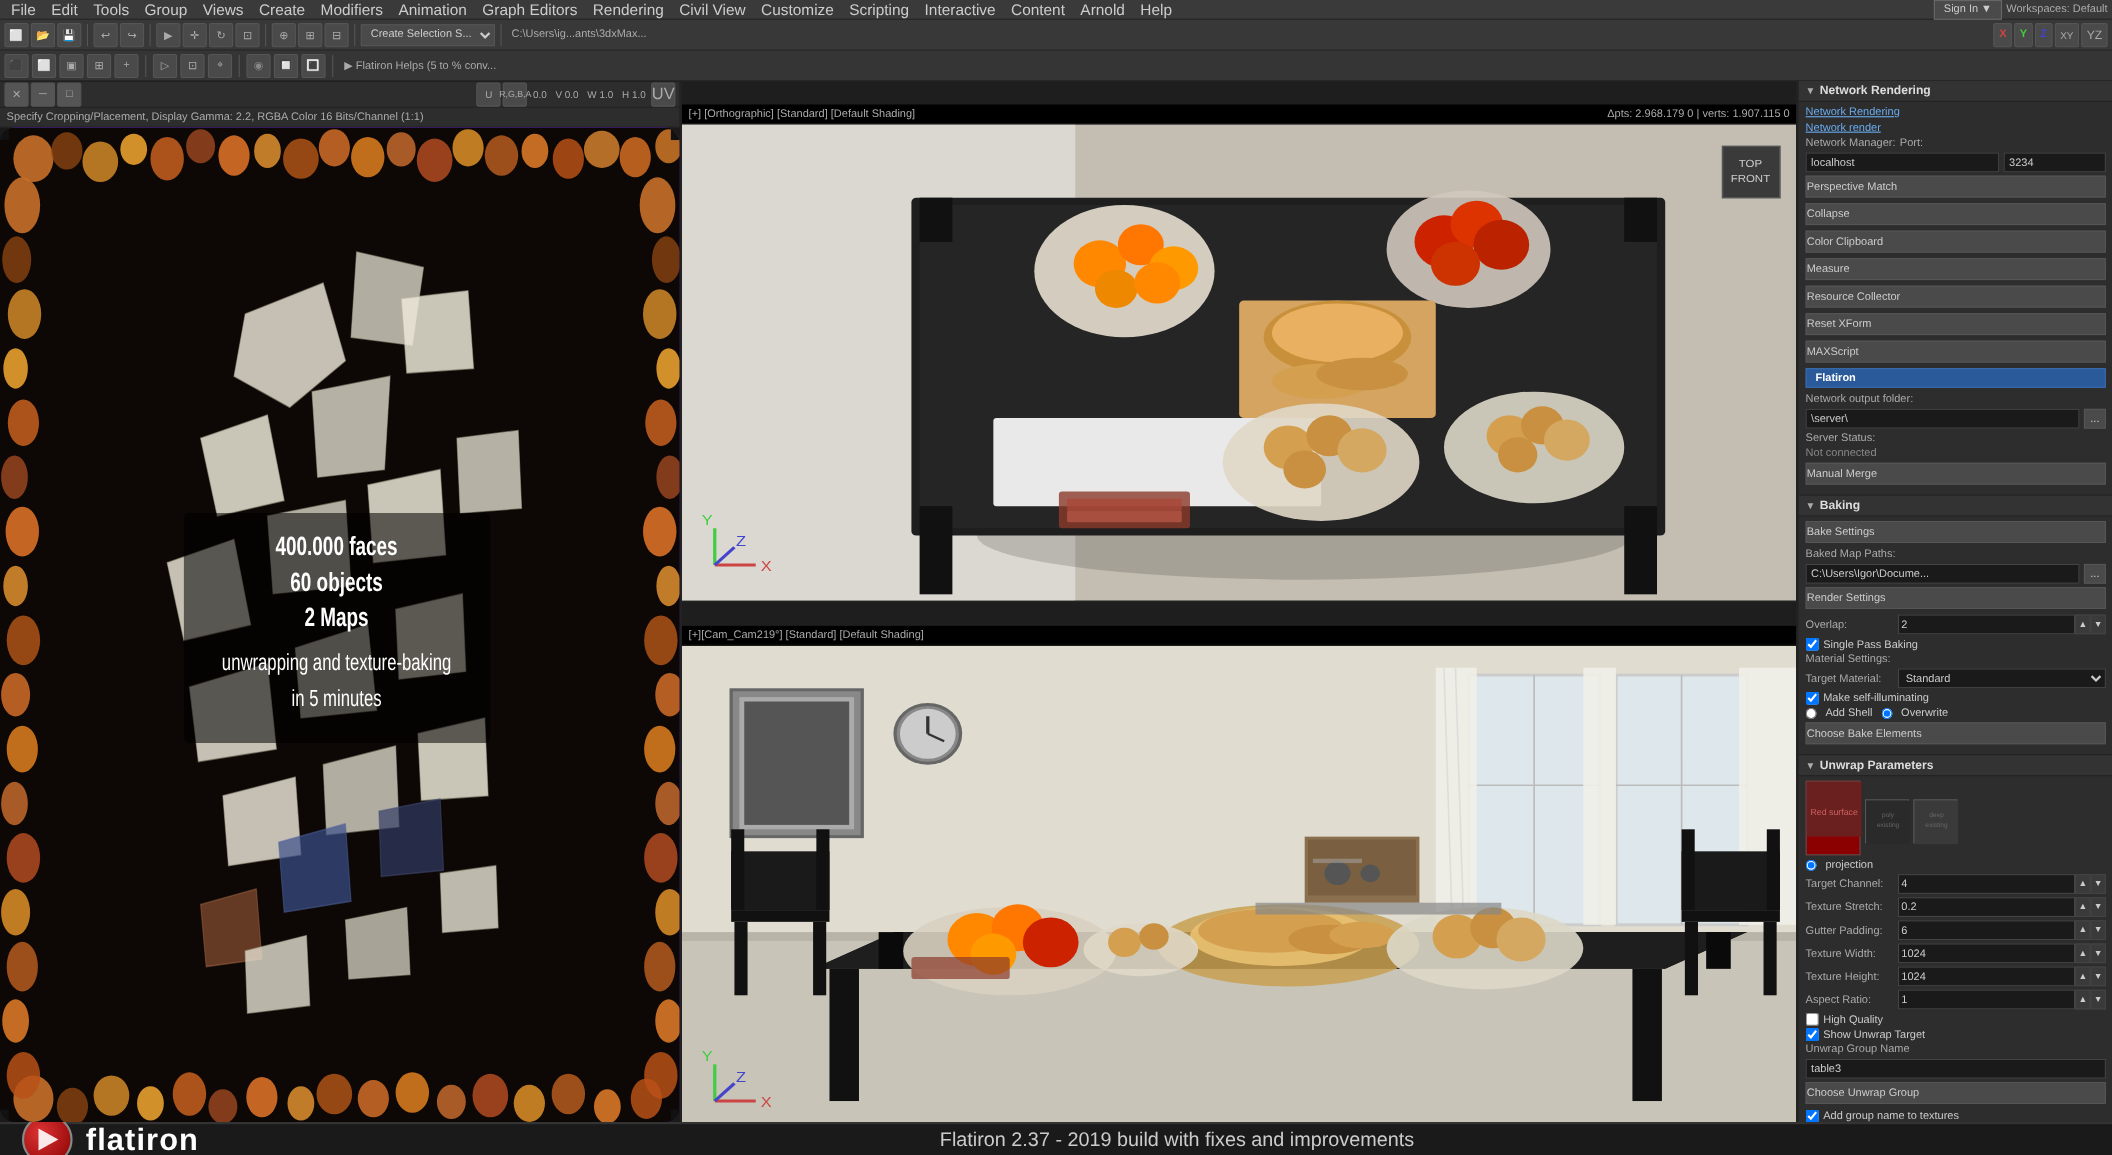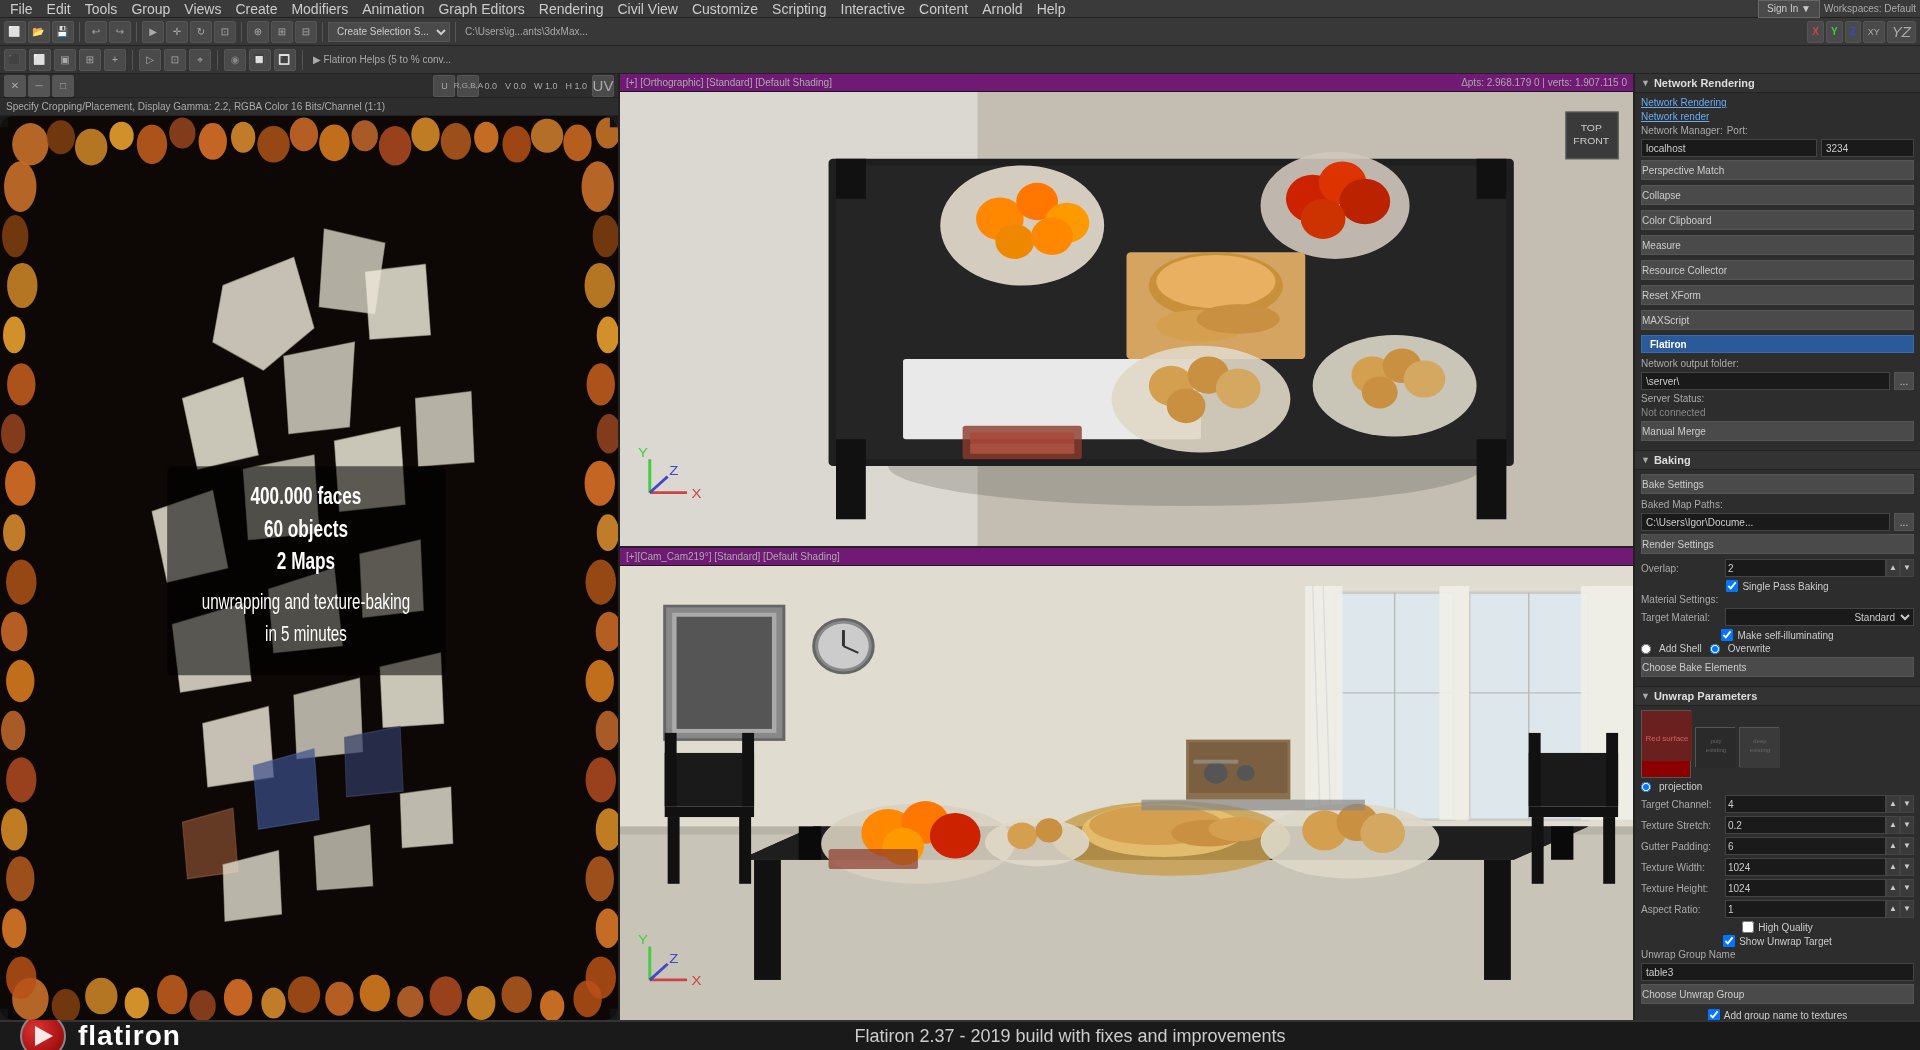--- a/index.html
+++ b/index.html
@@ -153,27 +153,28 @@
 
     #viewport-bottom {
       flex: 1;
       background: #1e1e1e;
       position: relative;
       overflow: hidden;
     }
 
     .viewport-header {
       height: 18px;
-      background: #701a75;
+      background: #000000;
       display: flex;
       align-items: center;
       padding: 0 6px;
       font-size: 10px;
       color: #aaa;
       border-bottom: 1px solid #1a1a1a;
+      margin-top: 21px;
     }
 
     .viewport-content {
       width: 100%;
       height: calc(100% - 18px);
       position: relative;
       overflow: hidden;
     }
 
     
@@ -254,21 +255,20 @@
       cursor: pointer;
       text-align: left;
       margin-bottom: 2px;
     }
 
     .checkbox-row {
       display: flex;
       align-items: center;
       gap: 4px;
       margin-bottom: 2px;
-      justify-content: center;
     }
     .checkbox-row input[type="checkbox"] {
       width: 12px;
       height: 12px;
     }
     .checkbox-row label {
       font-size: 10px;
       color: #ccc;
     }
 
@@ -388,21 +388,20 @@
     }
 
     .select-dropdown {
       height: 18px;
       background: #1a1a1a;
       border: 1px solid #444;
       color: #ccc;
       font-size: 10px;
       padding: 0 2px;
       width: 100%;
-      text-align: right;
     }
   </style>
 </head>
 <body>
 
 <div id="menu-bar">
   <div class="menu-item">File</div>
   <div class="menu-item">Edit</div>
   <div class="menu-item">Tools</div>
   <div class="menu-item">Group</div>
@@ -445,21 +444,21 @@
   <select class="toolbar-dropdown">
     <option>Create Selection S...</option>
   </select>
   <div class="toolbar-sep"></div>
   <span style="font-size:10px;color:#aaa;padding:0 4px;">C:\Users\ig...ants\3dxMax...</span>
   <div style="margin-left:auto;display:flex;gap:2px;align-items:center;">
     <div class="toolbar-btn" style="width:auto;padding:0 4px;font-weight:bold;color:#cc4444;">X</div>
     <div class="toolbar-btn" style="width:auto;padding:0 4px;font-weight:bold;color:#44cc44;">Y</div>
     <div class="toolbar-btn" style="width:auto;padding:0 4px;font-weight:bold;color:#4444cc;">Z</div>
     <div class="toolbar-btn" style="width:auto;padding:0 4px;font-size:9px;">XY</div>
-    <div class="toolbar-btn" style="width:auto;padding:0 4px;font-size:15px;font-style:italic;">YZ</div>
+    <div class="toolbar-btn" style="width:auto;padding:0 4px;font-size:11px;">YZ</div>
   </div>
 </div>
 
 <div id="toolbar2">
   <div class="toolbar-btn">⬛</div>
   <div class="toolbar-btn">⬜</div>
   <div class="toolbar-btn">▣</div>
   <div class="toolbar-btn">⊞</div>
   <div class="toolbar-btn">+</div>
   <div class="toolbar-sep"></div>

